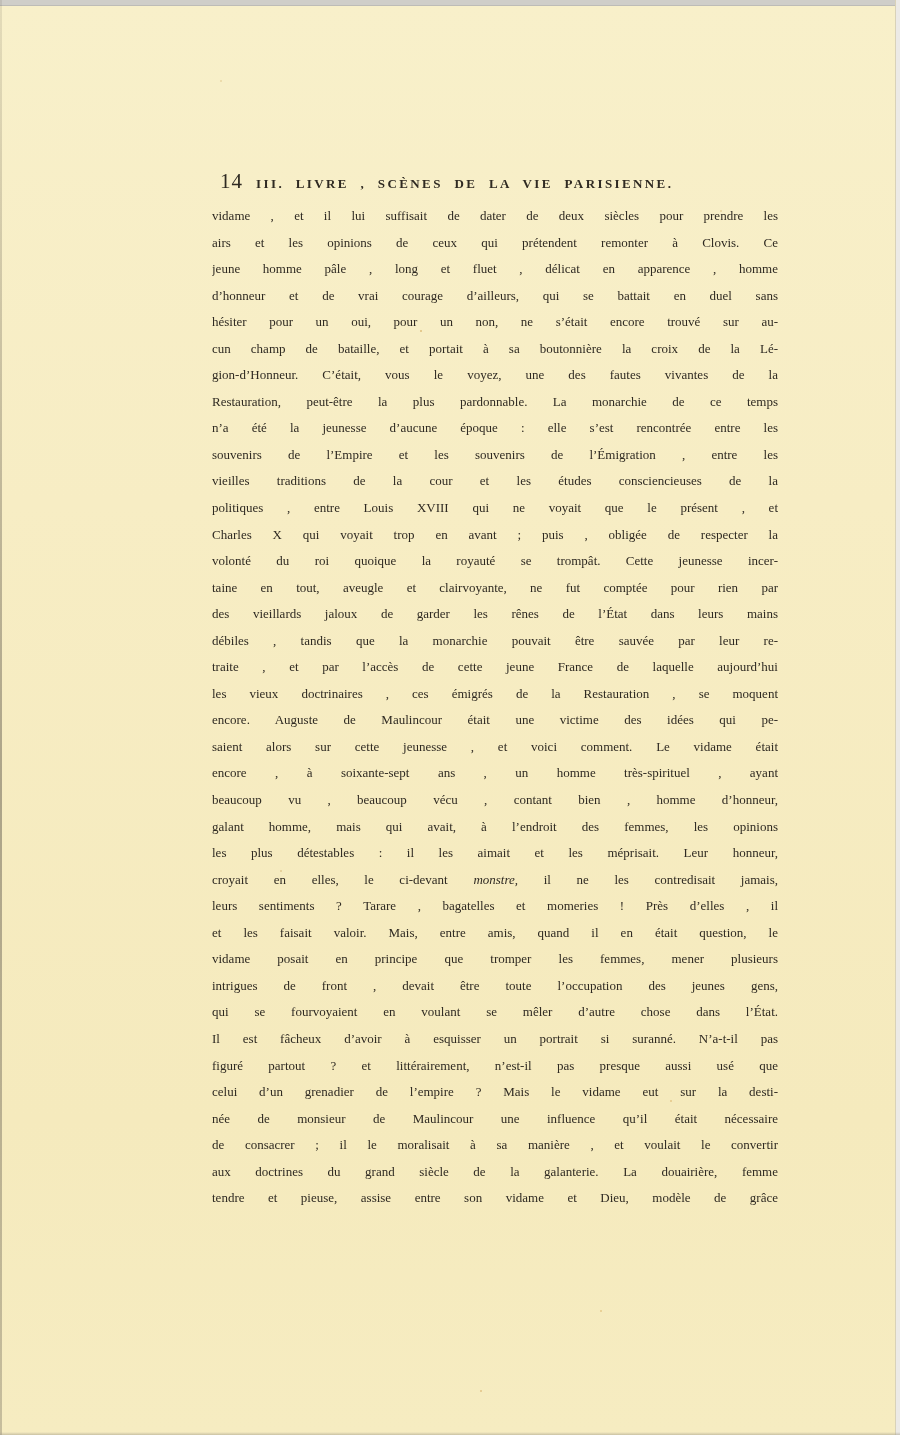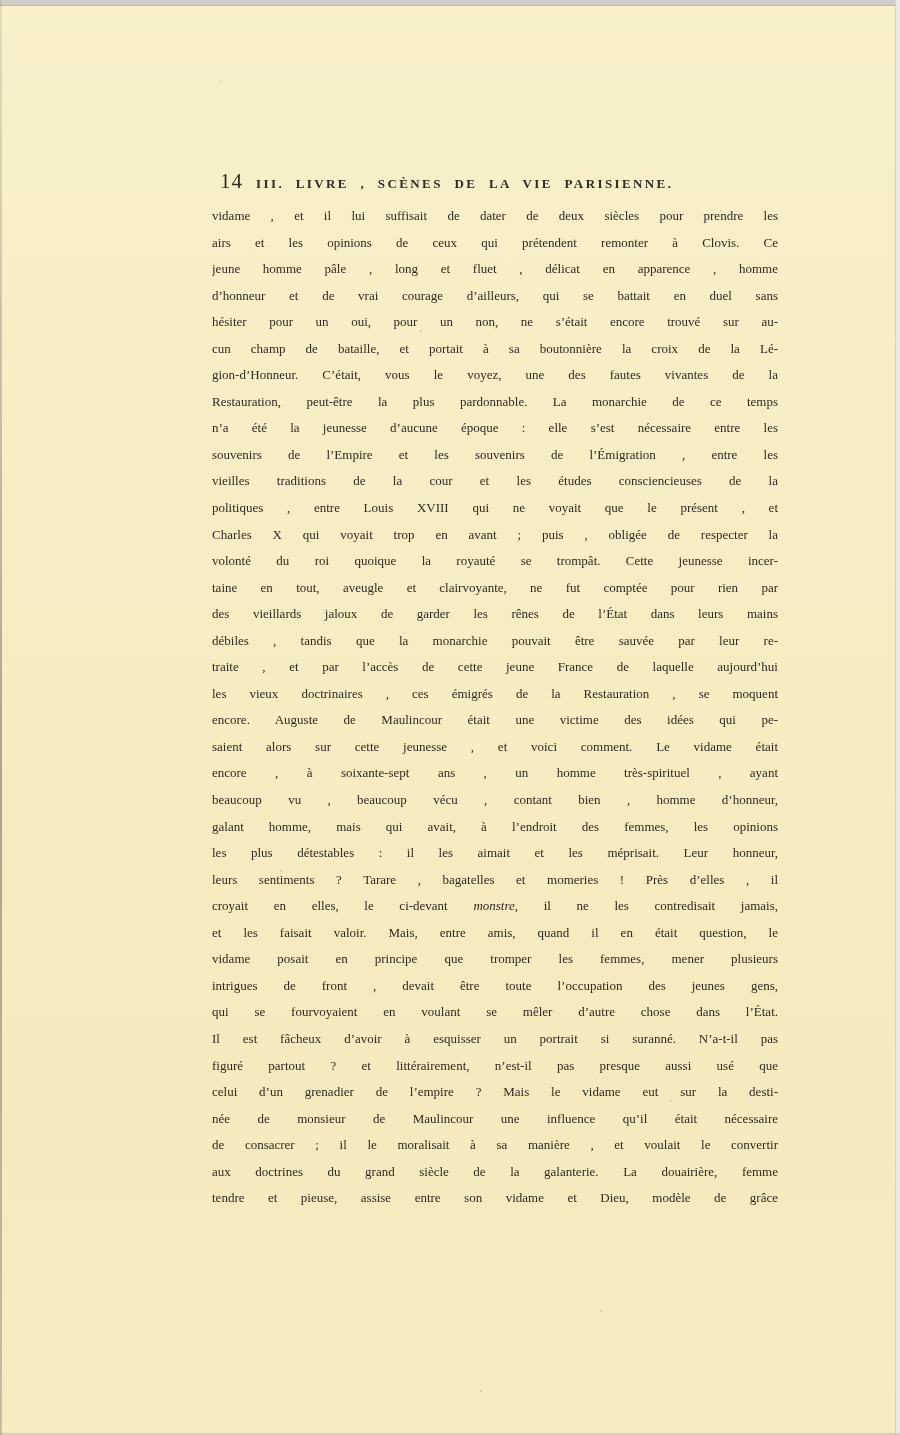--- a/index.html
+++ b/index.html
@@ -90,39 +90,39 @@
 
   <div class="body-text">
       <div class="line"><span>vidame , et il lui suffisait de dater de deux siècles pour prendre les</span></div>
       <div class="line"><span>airs et les opinions de ceux qui prétendent remonter à Clovis. Ce</span></div>
       <div class="line"><span>jeune homme pâle , long et fluet , délicat en apparence , homme</span></div>
       <div class="line"><span>d’honneur et de vrai courage d’ailleurs, qui se battait en duel sans</span></div>
       <div class="line"><span>hésiter pour un oui, pour un non, ne s’était encore trouvé sur au-</span></div>
       <div class="line"><span>cun champ de bataille, et portait à sa boutonnière la croix de la Lé-</span></div>
       <div class="line"><span>gion-d’Honneur. C’était, vous le voyez, une des fautes vivantes de la</span></div>
       <div class="line"><span>Restauration, peut-être la plus pardonnable. La monarchie de ce temps</span></div>
-      <div class="line"><span>n’a été la jeunesse d’aucune époque : elle s’est nécessaire entre les</span></div>
+      <div class="line"><span>n’a été la jeunesse d’aucune époque : elle s’est rencontrée entre les</span></div>
       <div class="line"><span>souvenirs de l’Empire et les souvenirs de l’Émigration , entre les</span></div>
       <div class="line"><span>vieilles traditions de la cour et les études consciencieuses de la</span></div>
       <div class="line"><span>politiques , entre Louis XVIII qui ne voyait que le présent , et</span></div>
       <div class="line"><span>Charles X qui voyait trop en avant ; puis , obligée de respecter la</span></div>
       <div class="line"><span>volonté du roi quoique la royauté se trompât. Cette jeunesse incer-</span></div>
       <div class="line"><span>taine en tout, aveugle et clairvoyante, ne fut comptée pour rien par</span></div>
       <div class="line"><span>des vieillards jaloux de garder les rênes de l’État dans leurs mains</span></div>
       <div class="line"><span>débiles , tandis que la monarchie pouvait être sauvée par leur re-</span></div>
       <div class="line"><span>traite , et par l’accès de cette jeune France de laquelle aujourd’hui</span></div>
       <div class="line"><span>les vieux doctrinaires , ces émigrés de la Restauration , se moquent</span></div>
       <div class="line"><span>encore. Auguste de Maulincour était une victime des idées qui pe-</span></div>
       <div class="line"><span>saient alors sur cette jeunesse , et voici comment. Le vidame était</span></div>
       <div class="line"><span>encore , à soixante-sept ans , un homme très-spirituel , ayant</span></div>
       <div class="line"><span>beaucoup vu , beaucoup vécu , contant bien , homme d’honneur,</span></div>
       <div class="line"><span>galant homme, mais qui avait, à l’endroit des femmes, les opinions</span></div>
       <div class="line"><span>les plus détestables : il les aimait et les méprisait. Leur honneur,</span></div>
+      <div class="line"><span>croyait en elles, le ci-devant </span><i>monstre,</i><span> il ne les contredisait jamais,</span></div>
       <div class="line"><span>leurs sentiments ? Tarare , bagatelles et momeries ! Près d’elles , il</span></div>
-      <div class="line"><span>croyait en elles, le ci-devant </span><i>monstre,</i><span> il ne les contredisait jamais,</span></div>
       <div class="line"><span>et les faisait valoir. Mais, entre amis, quand il en était question, le</span></div>
       <div class="line"><span>vidame posait en principe que tromper les femmes, mener plusieurs</span></div>
       <div class="line"><span>intrigues de front , devait être toute l’occupation des jeunes gens,</span></div>
       <div class="line"><span>qui se fourvoyaient en voulant se mêler d’autre chose dans l’État.</span></div>
       <div class="line"><span>Il est fâcheux d’avoir à esquisser un portrait si suranné. N’a-t-il pas</span></div>
       <div class="line"><span>figuré partout ? et littérairement, n’est-il pas presque aussi usé que</span></div>
       <div class="line"><span>celui d’un grenadier de l’empire ? Mais le vidame eut sur la desti-</span></div>
       <div class="line"><span>née de monsieur de Maulincour une influence qu’il était nécessaire</span></div>
       <div class="line"><span>de consacrer ; il le moralisait à sa manière , et voulait le convertir</span></div>
       <div class="line"><span>aux doctrines du grand siècle de la galanterie. La douairière, femme</span></div>

